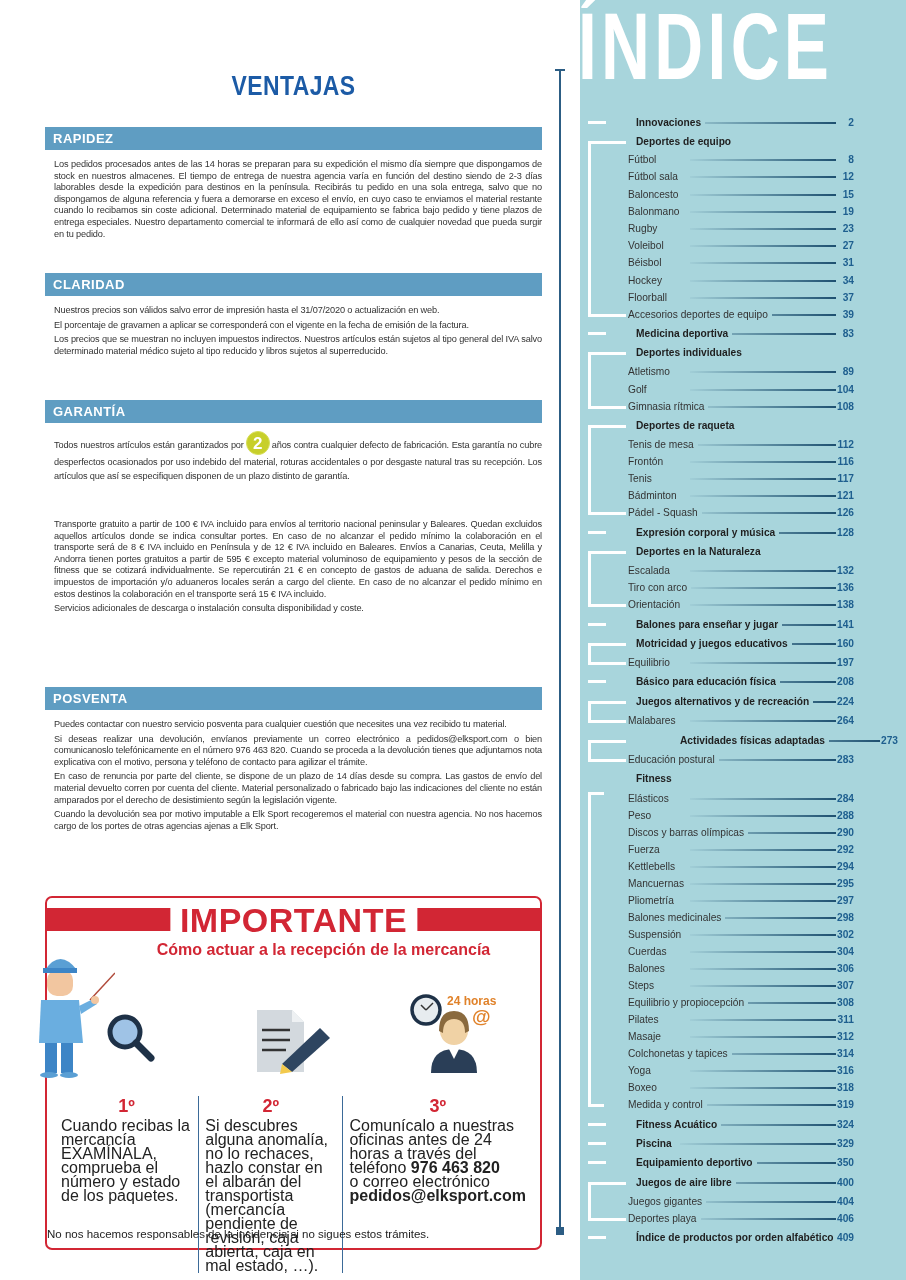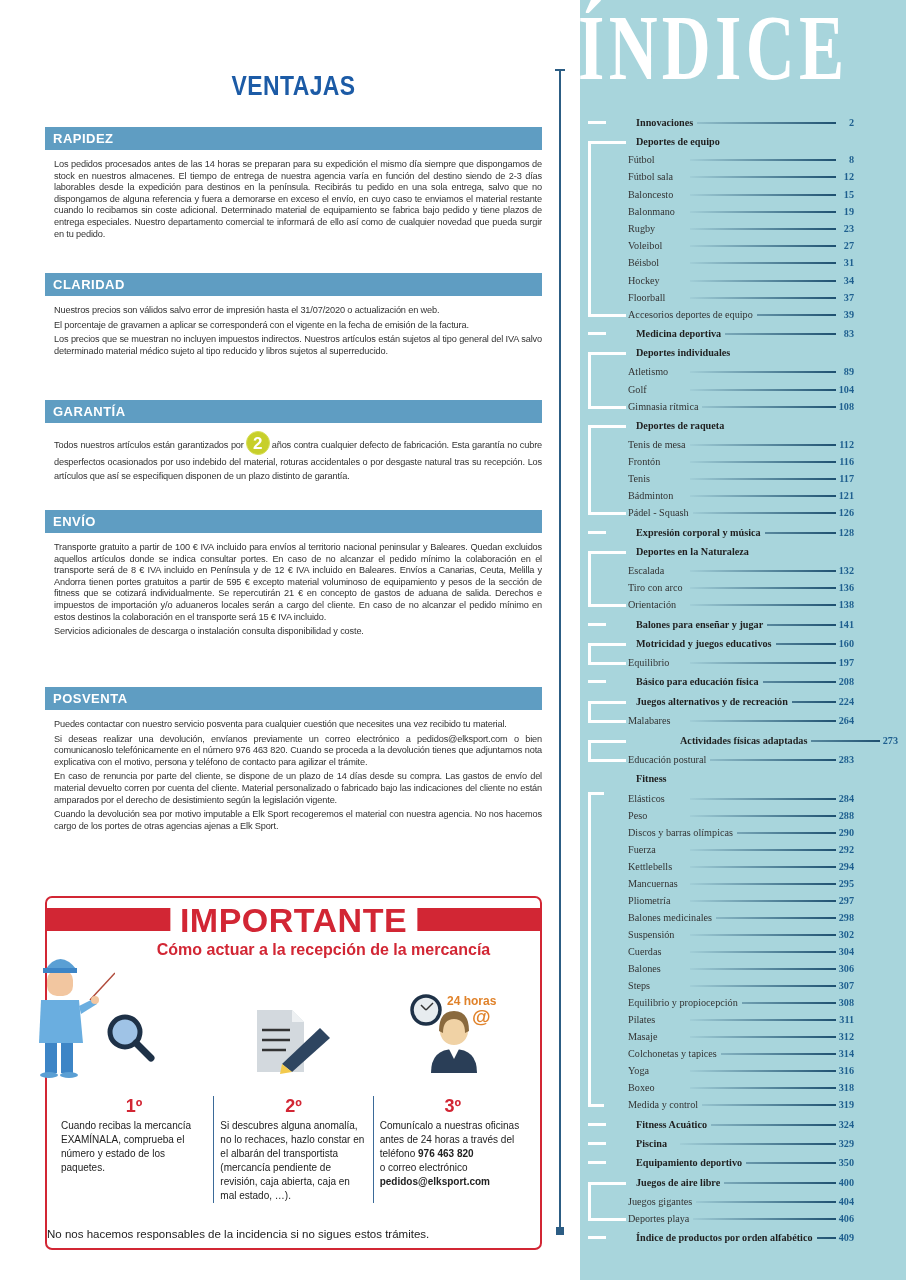--- a/index.html
+++ b/index.html
@@ -28,31 +28,31 @@
   .imp-title { position: absolute; left: 50%; transform: translateX(-50%); top: 2px; background: #fff;
     padding: 0 10px; color: #d22634; font-weight: bold; font-size: 34px; line-height: 40px; letter-spacing: 0.5px; }
   .imp-sub { position: absolute; left: 0; right: 0; top: 43px; text-align: center; color: #d22634;
     font-weight: bold; font-size: 16px; padding-left: 60px; }
   .mascot { position: absolute; left: -12px; top: 30px; width: 80px; height: 150px; }
   .step-icon { position: absolute; }
   .steps { position: absolute; left: 8px; right: 8px; top: 198px; display: flex; }
   .step { flex: 1; padding: 0 6px; position: relative; }
   .step + .step { border-left: 1.5px solid #3b6a98; }
   .step-num { text-align: center; color: #d22634; font-weight: bold; font-size: 18px; margin-bottom: 2px; }
-  .step-text { font-size: 10px; line-height: 14px; color: #222; }
+  .step-text { font-size: 16px; line-height: 14px; color: #222; }
   .step-text b { font-weight: bold; }
   .imp-foot { position: absolute; left: 0; right: 0; bottom: 8px; text-align: left; font-size: 11.5px; color: #222; }
 
   
   .vline { position: absolute; left: 559px; top: 70px; width: 2px; height: 1162px; background: #2c5d84; }
   .vline-top { position: absolute; left: 555px; top: 69px; width: 10px; height: 2px; background: #2c5d84; }
   .vline-end { position: absolute; left: 556px; top: 1227px; width: 8px; height: 8px; background: #2c5d84; }
 
   
-  .right { position: absolute; left: 580px; top: 0; width: 326px; height: 1280px; background: #a8d5dc; font-family: Liberation Serif, serif; }
+  .right { position: absolute; left: 580px; top: 0; width: 326px; height: 1280px; background: #a8d5dc; }
   .index-title { position: absolute; left: -2px; top: -8px; color: #fff; font-weight: bold;
     font-size: 94px; letter-spacing: 6px; line-height: 110px; transform: scaleX(0.72); transform-origin: left; }
   .idx-row { position: absolute; left: 0; width: 326px; height: 17px; font-size: 10.2px; line-height: 17px; }
   .idx-row .lbl { position: absolute; white-space: nowrap; color: #1f1f1f; background: #a8d5dc; padding-right: 4px; }
   .idx-row.top .lbl { left: 28px; font-weight: bold; padding-left: 28px; }
   .idx-row.sub .lbl { left: 48px; color: #333; }
   .idx-row .leader { position: absolute; left: 100px; right: 70px; top: 8px; height: 1.5px;
     background: linear-gradient(to right, rgba(30,80,120,0.05), #1e5070); }
   .idx-row .pg { position: absolute; right: 52px; color: #1e5f8f; font-weight: bold; text-align: right; }
   .idx-row .dash { position: absolute; left: 8px; width: 18px; top: 7px; height: 3px; background: #fff; }
@@ -81,21 +81,20 @@
   </div>
 
   <div class="section" style="top:391px">
     <div class="sec-head">GARANTÍA</div>
     <div class="sec-body" style="line-height:14px;padding-top:14px">
       <p><span>Todos nuestros artículos están garantizados por</span><span class="badge">2</span><span>años contra cualquier defecto de fabricación. Esta garantía no cubre desperfectos ocasionados por uso indebido del material, roturas accidentales o por desgaste natural tras su recepción. Los artículos que así se especifiquen disponen de un plazo distinto de garantía.</span></p>
     </div>
   </div>
 
   <div class="section" style="top:501px">
-    <div class="sec-head">ENVÍO</div>
     <div class="sec-body">
       <p>Transporte gratuito a partir de 100 € IVA incluido para envíos al territorio nacional peninsular y Baleares. Quedan excluidos aquellos artículos donde se indica consultar portes. En caso de no alcanzar el pedido mínimo la colaboración en el transporte será de 8 € IVA incluido en Península y de 12 € IVA incluido en Baleares. Envíos a Canarias, Ceuta, Melilla y Andorra tienen portes gratuitos a partir de 595 € excepto material voluminoso de equipamiento y pesos de la sección de fitness que se cotizará individualmente. Se repercutirán 21 € en concepto de gastos de aduana de salida. Derechos e impuestos de importación y/o aduaneros locales serán a cargo del cliente. En caso de no alcanzar el pedido mínimo en estos destinos la colaboración en el transporte será 15 € IVA incluido.</p>
       <p>Servicios adicionales de descarga o instalación consulta disponibilidad y coste.</p>
     </div>
   </div>
 
   <div class="section" style="top:678px">
     <div class="sec-head">POSVENTA</div>
     <div class="sec-body">
       <p>Puedes contactar con nuestro servicio posventa para cualquier cuestión que necesites una vez recibido tu material.</p>

